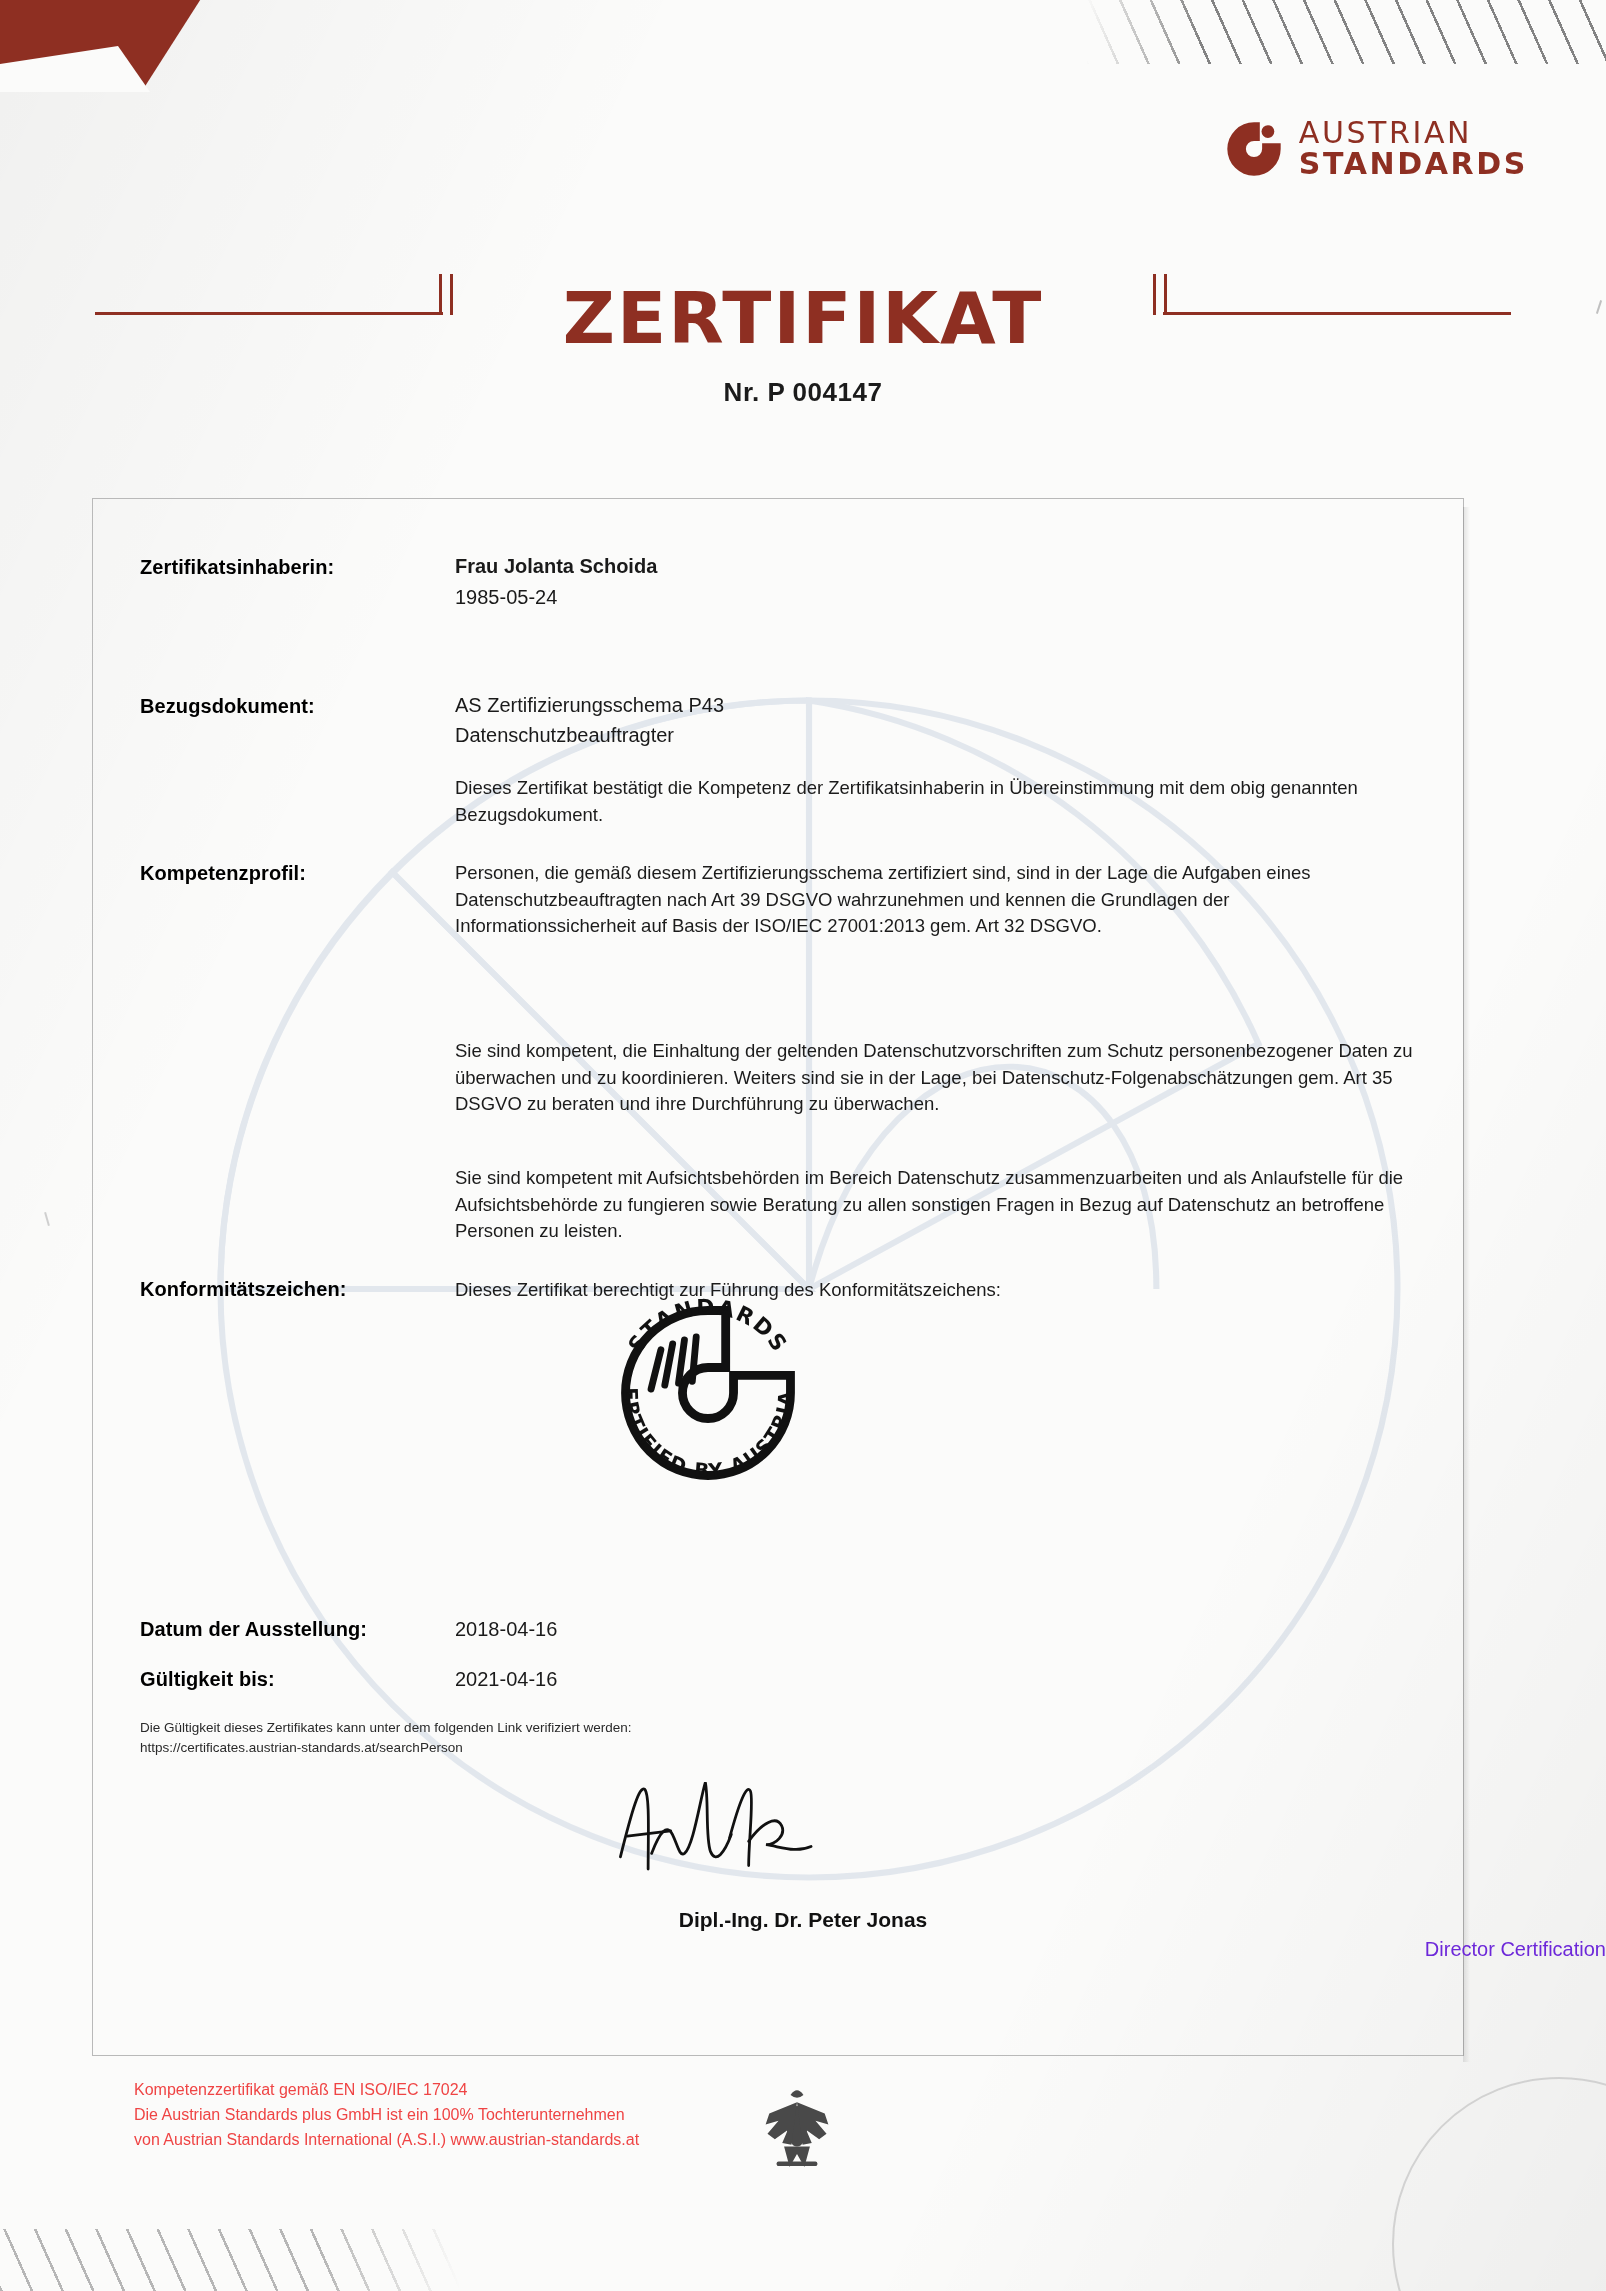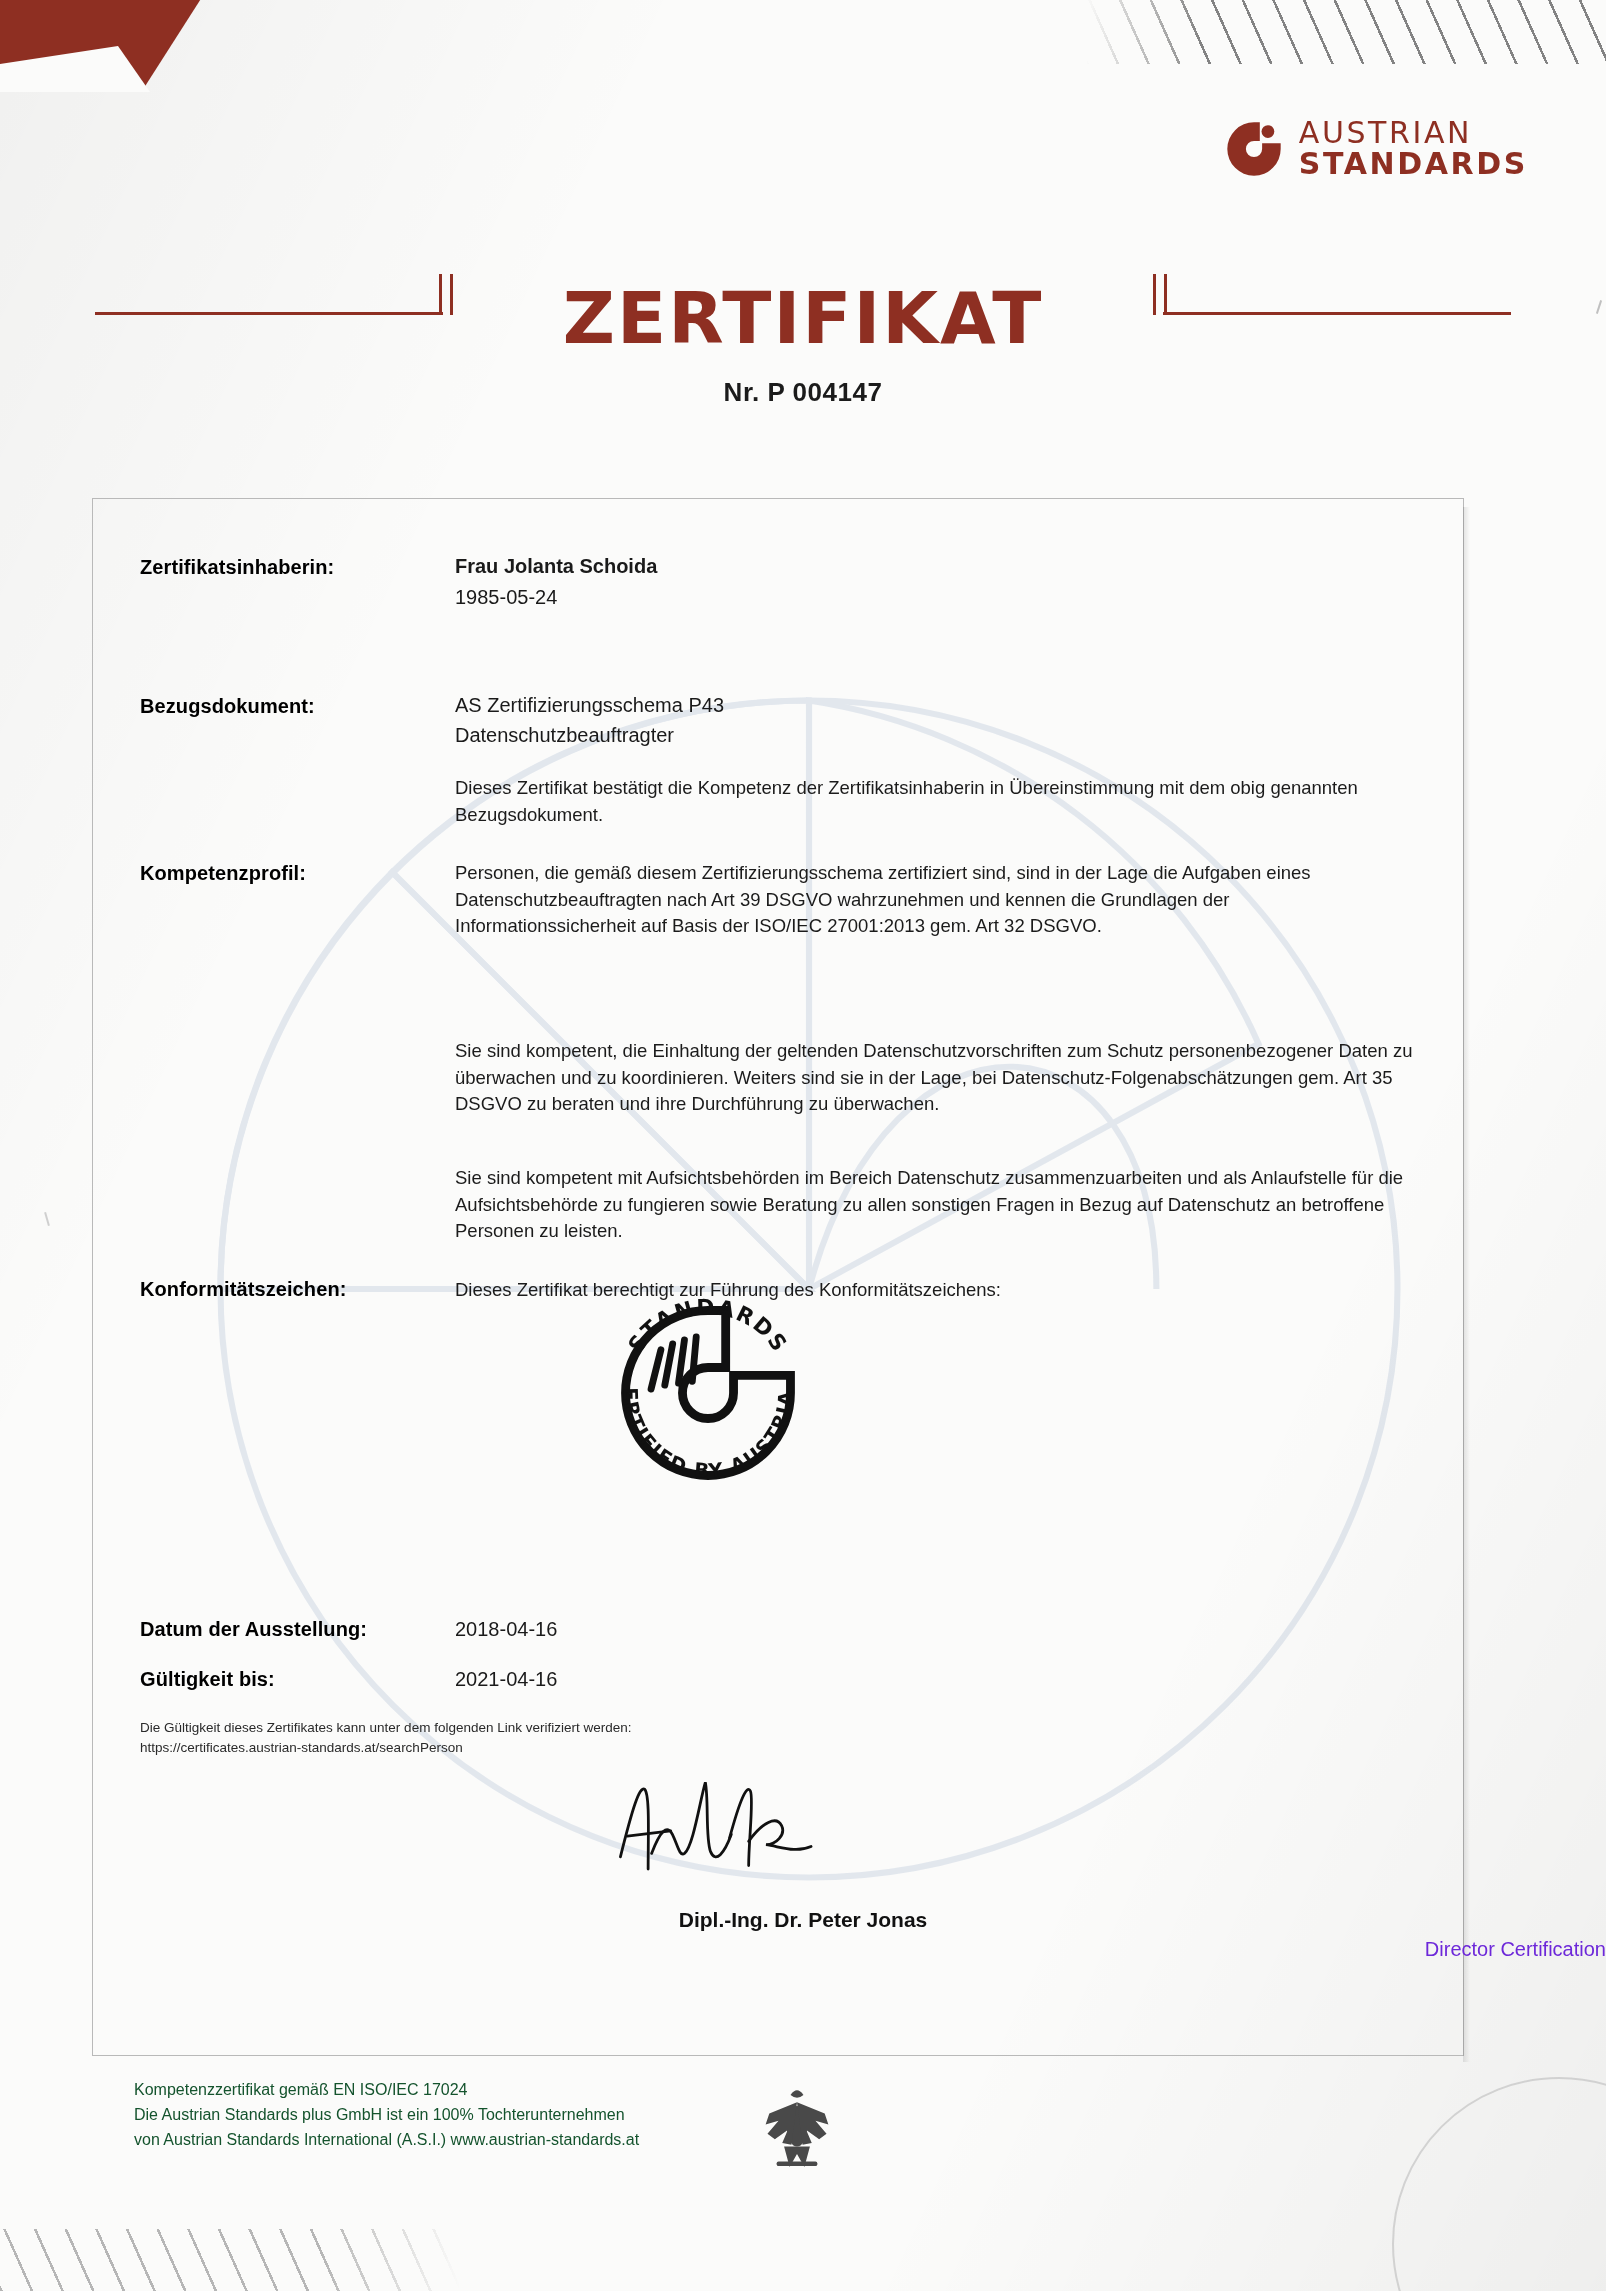--- a/index.html
+++ b/index.html
@@ -289,21 +289,21 @@
     color: #6d28d9;
   }
 
   
   .footer {
     position: absolute;
     left: 134px;
     top: 2078px;
     font-size: 16px;
     line-height: 1.55;
-    color: #14532d;
+    color: #ef4444;
   }
   .eagle {
     position: absolute;
     left: 760px;
     top: 2082px;
     width: 74px;
     height: 96px;
     opacity: .92;
   }
 </style>

